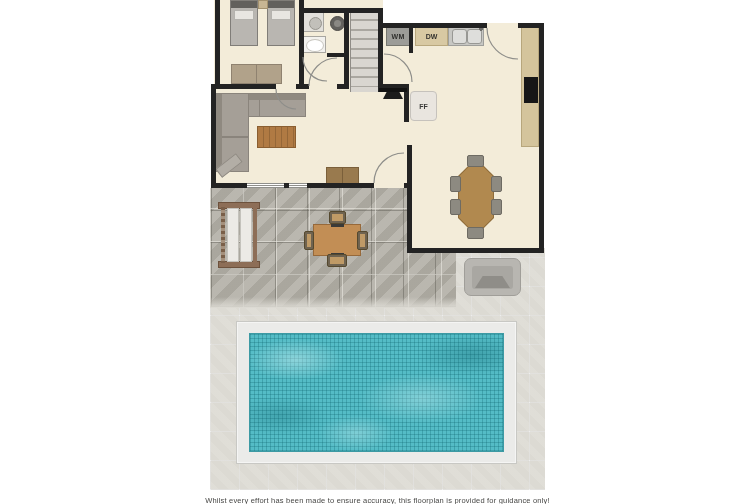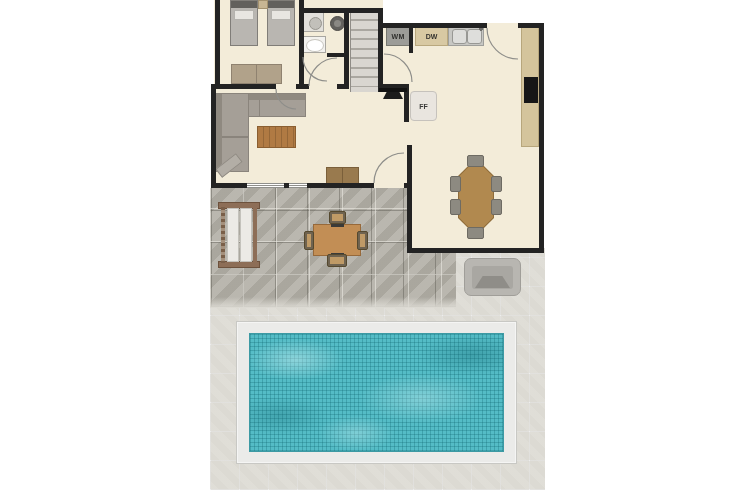--- a/index.html
+++ b/index.html
@@ -185,13 +185,14 @@
 
   <svg class="abs" width="755" height="504" viewBox="0 0 755 504" style="left:0;top:0;pointer-events:none;">
     <path d="M276,89 A20,20 0 0 0 296,109" fill="none" stroke="#8e8e8a" stroke-width="1.2"></path>
     <path d="M303,57 A24,24 0 0 0 327,81" fill="none" stroke="#8e8e8a" stroke-width="1.2"></path>
     <path d="M309,86 A28,28 0 0 1 337,58" fill="none" stroke="#8e8e8a" stroke-width="1.2"></path>
     <path d="M384,54 A28,28 0 0 1 412,82" fill="none" stroke="#8e8e8a" stroke-width="1.2"></path>
     <path d="M487,28 A31,31 0 0 0 518,59" fill="none" stroke="#8e8e8a" stroke-width="1.2"></path>
     <path d="M374,183 A30,30 0 0 1 404,153" fill="none" stroke="#8e8e8a" stroke-width="1.2"></path>
   </svg>
 
+  <div class="abs disclaimer">Whilst every effort has been made to ensure accuracy, this floorplan is provided for guidance only!</div>
 </div>
 
 </body></html>

